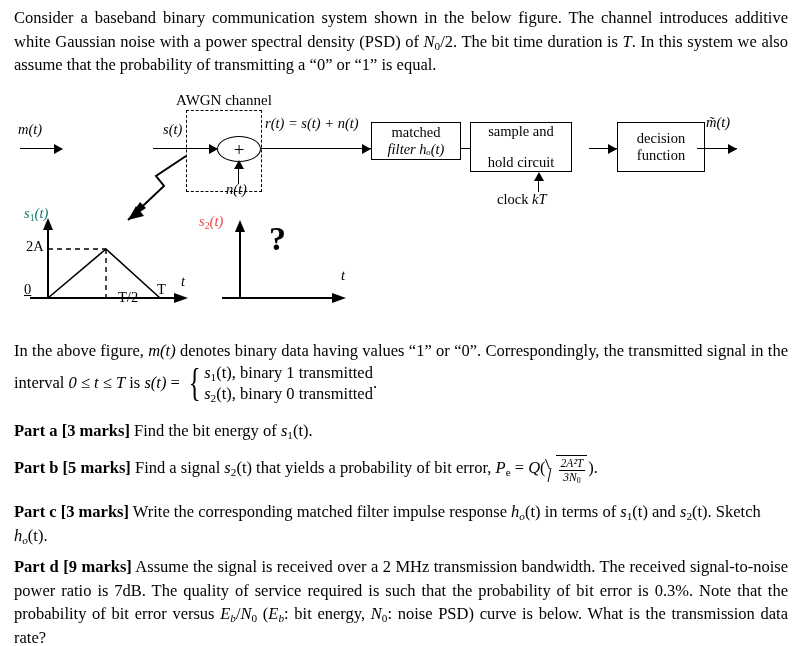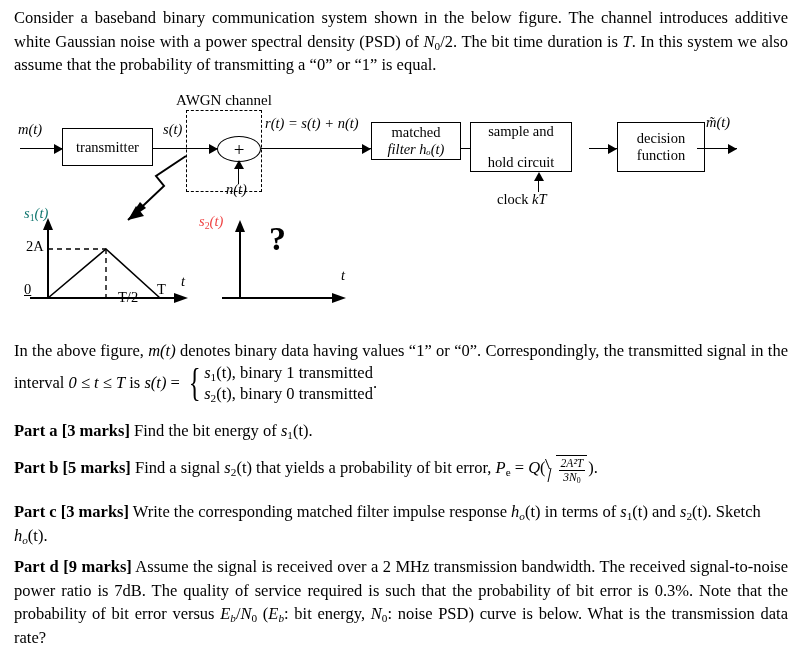--- a/index.html
+++ b/index.html
@@ -194,23 +194,20 @@
 
     <div class="flabel" style="left:176px; top:0px; font-size:15px;">AWGN channel</div>
 
     <div class="flabel" style="left:18px; top:29px;">
       <span class="mvar">m(t)</span>
     </div>
 
     <div class="wire" style="left:20px; top:56px; width:42px;"></div>
     <div class="arrowR" style="left:54px; top:52px;"></div>
 
-    <div class="fbox" style="left:62px; top:36px; width:91px; height:38px;">
-      <span>transmitter</span>
-    </div>
 
     <div class="flabel" style="left:163px; top:29px;">
       <span class="mvar">s(t)</span>
     </div>
 
     <div class="wire" style="left:153px; top:56px; width:67px;"></div>
     <div class="arrowR" style="left:209px; top:52px;"></div>
 
     <div class="dashbox" style="left:186px; top:18px; width:76px; height:82px;"></div>
 

